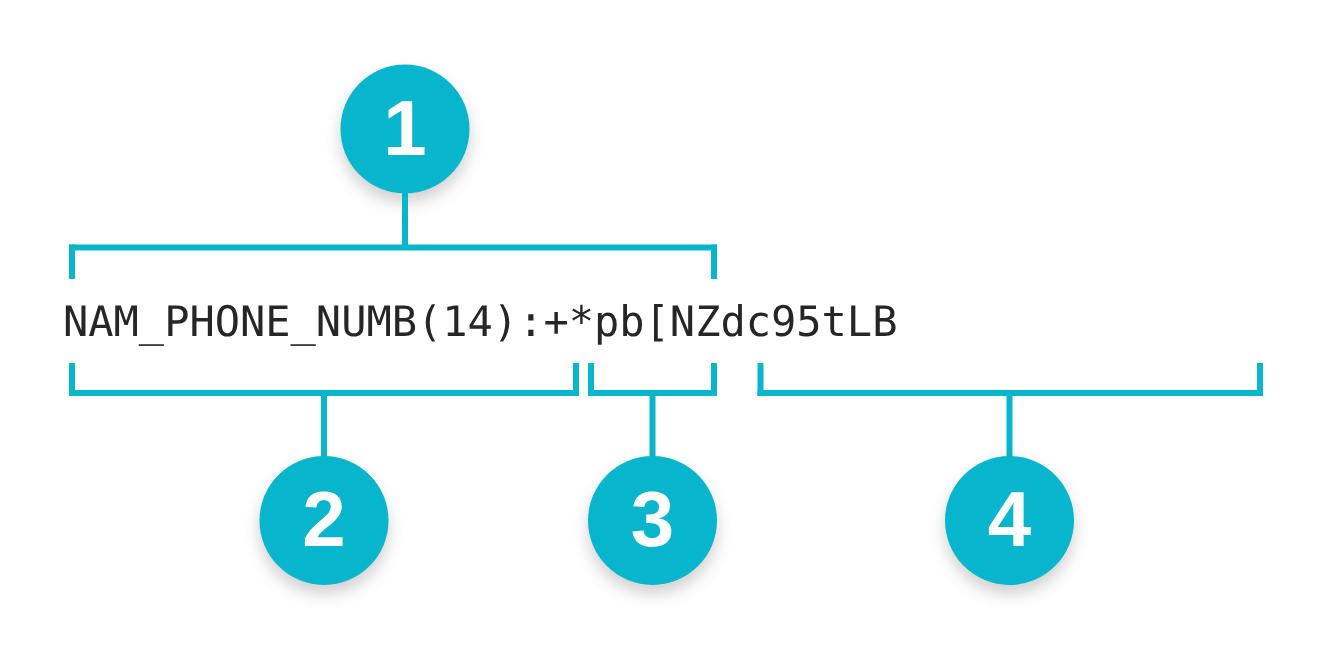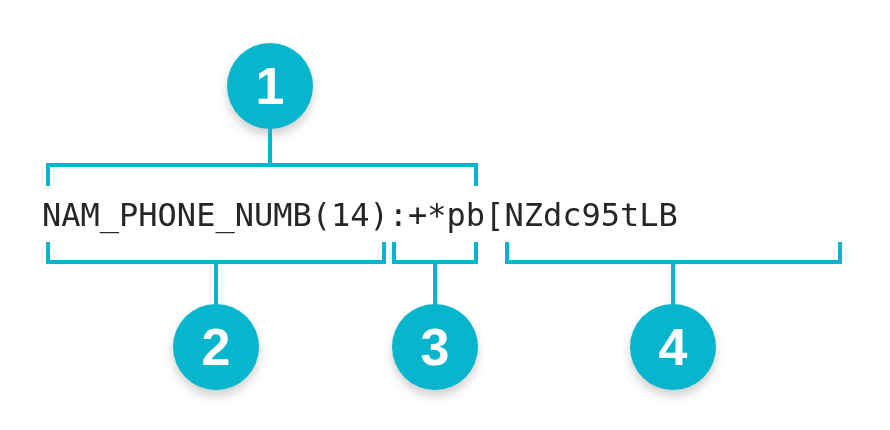--- a/index.html
+++ b/index.html
@@ -70,21 +70,21 @@
   }
   .bracket-b2 { left: 46px;  width: 340px; }
   .bracket-b3 { left: 392px; width: 86px;  }
   .bracket-b4 { left: 505px; width: 337px; }
 
   .code {
     position: absolute;
     left: 42px;
     top: 192px;
     font-family: "DejaVu Sans Mono", monospace;
-    font-size: 32px;
+    font-size: 28px;
     line-height: 46px;
     color: var(--code-color);
     white-space: pre;
     letter-spacing: 0;
   }
 </style>
 </head>
 <body>
 
 <div class="stage">

